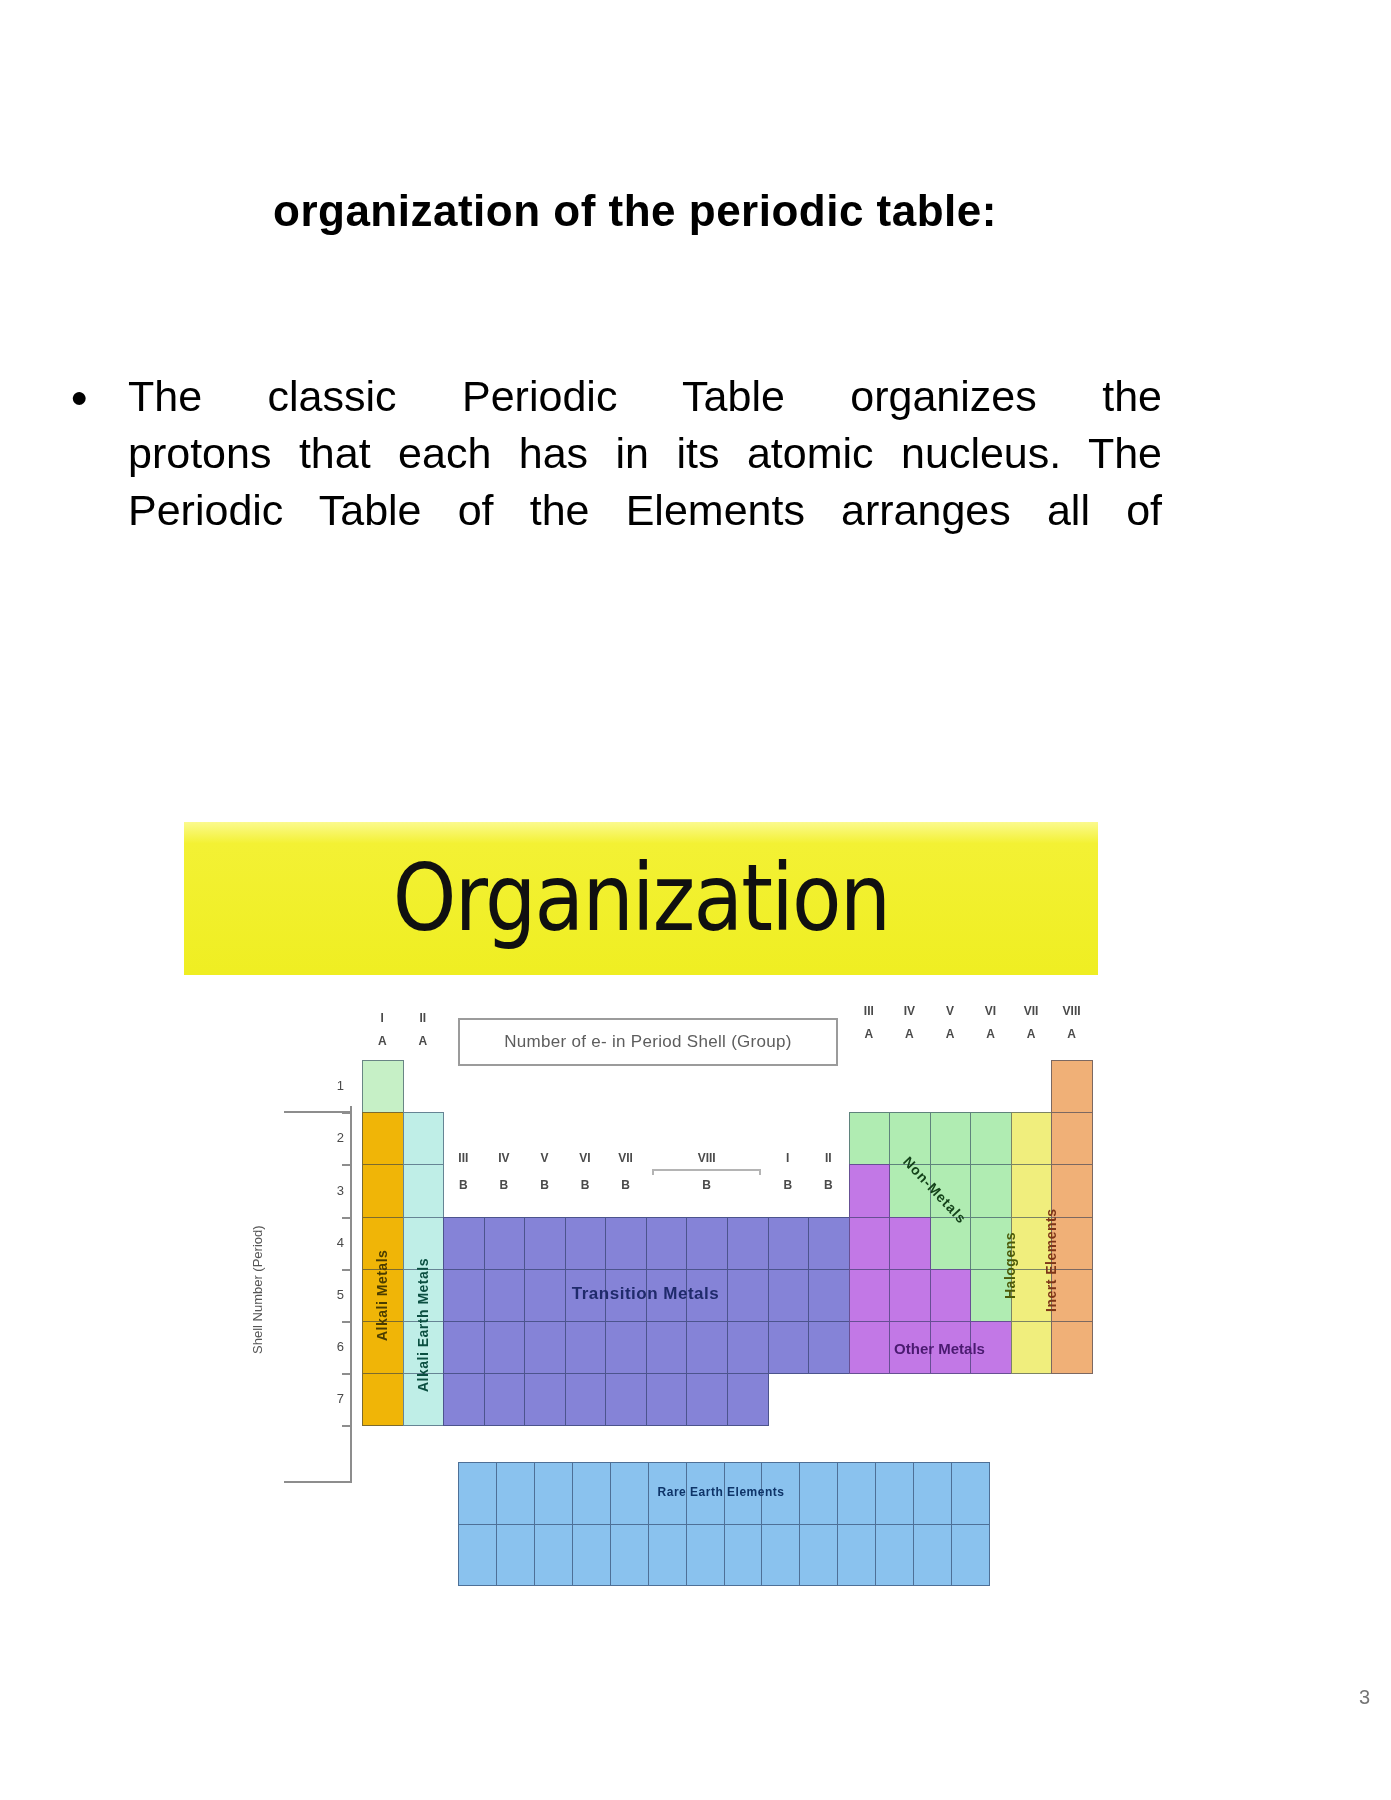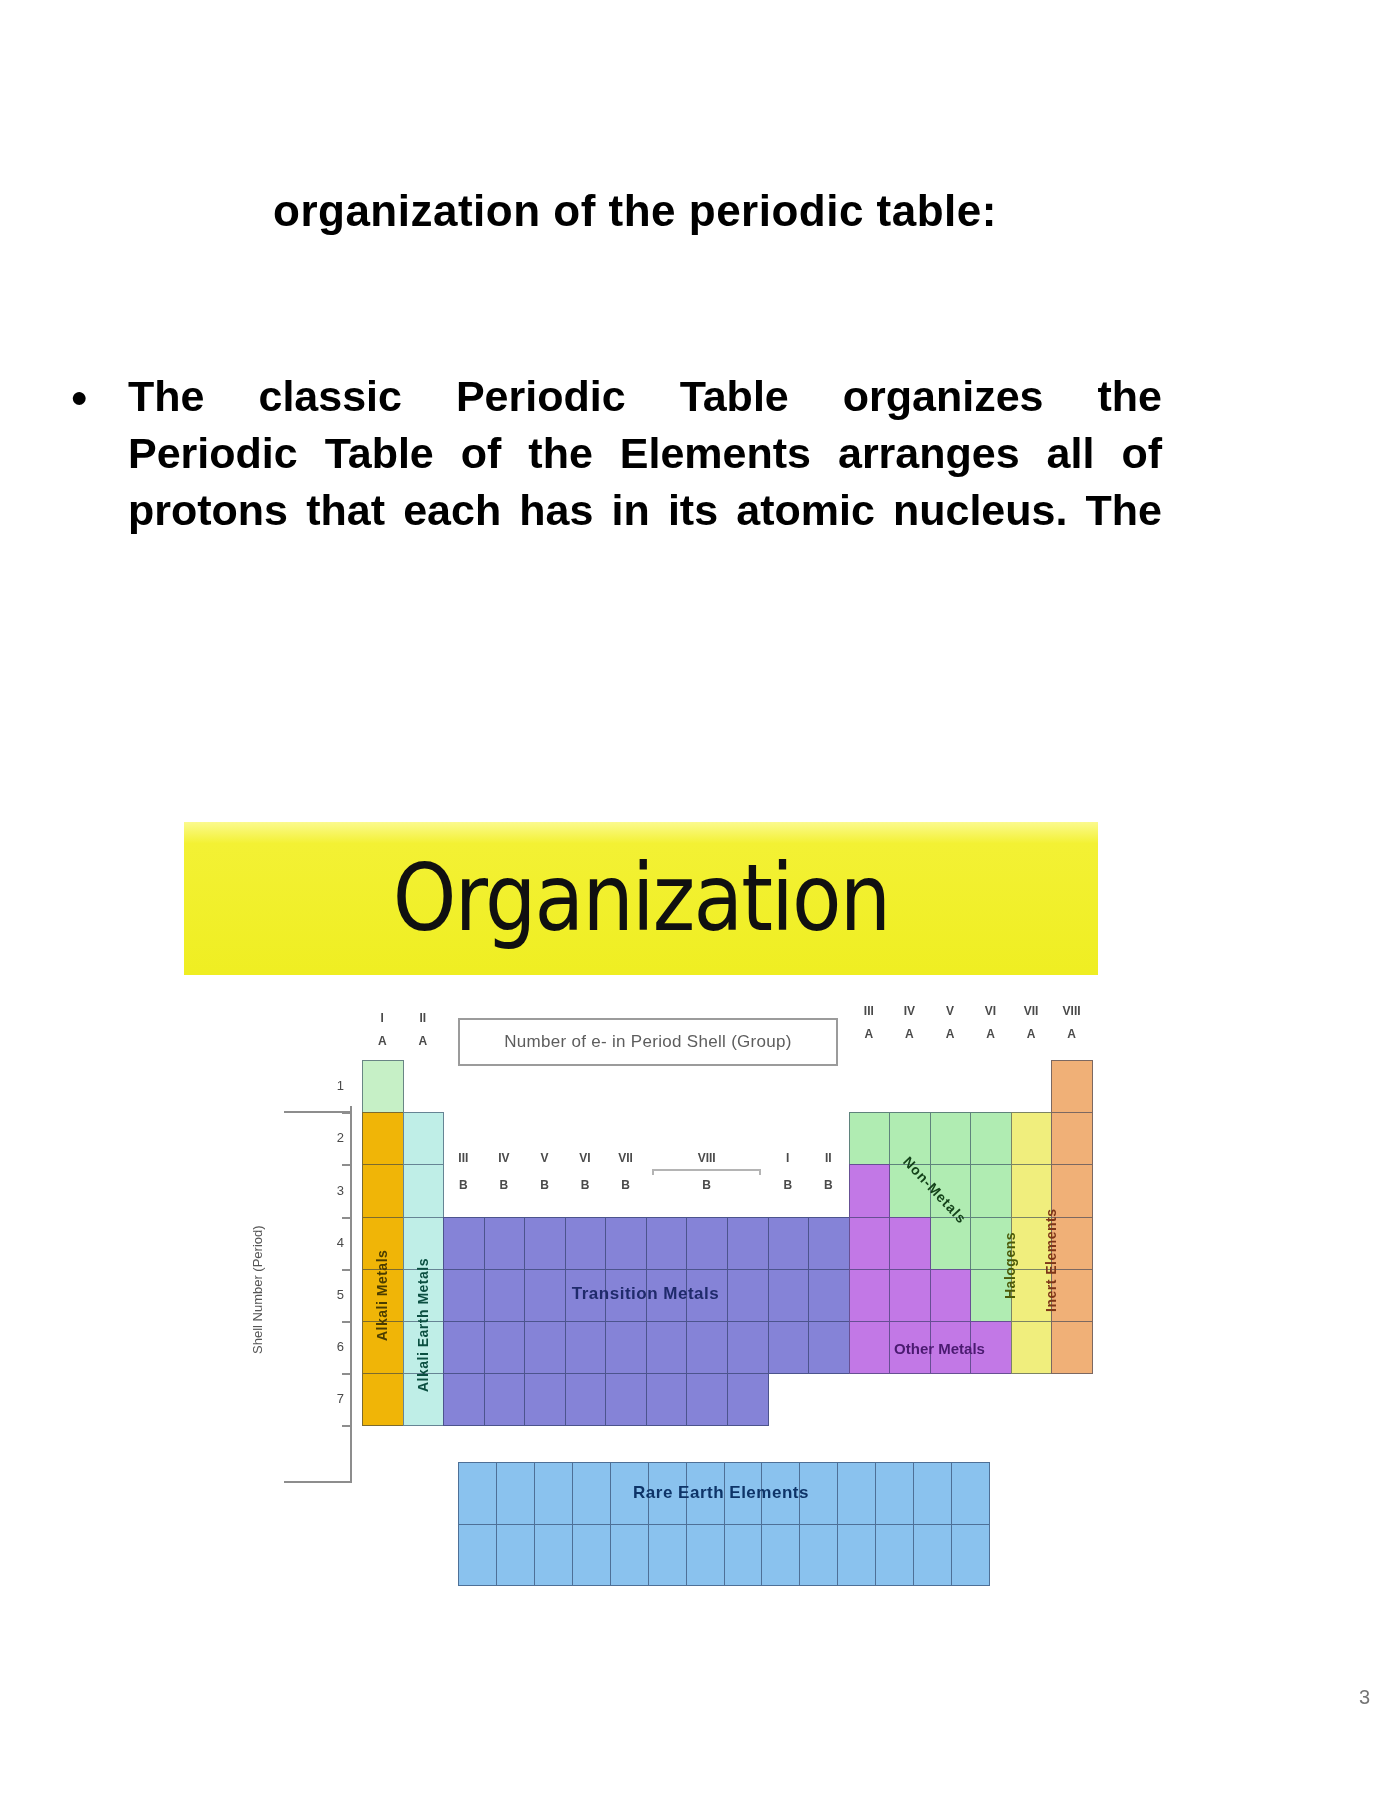--- a/index.html
+++ b/index.html
@@ -7,42 +7,42 @@
     width:1391px;height:1800px;background:#ffffff;position:relative;
     font-family:"Liberation Sans",sans-serif;overflow:hidden;
   }
   .title{
     position:absolute;left:100px;top:186px;width:1070px;text-align:center;
     font-size:44px;font-weight:bold;color:#000;letter-spacing:.5px;
   }
   .bullet-row{position:absolute;left:70px;top:368px;width:1092px;display:flex;}
   .bullet-marker{flex:none;width:58px;font-size:30px;line-height:57px;color:#000;}
   .bullet-text{flex:1;font-size:43px;line-height:57px;color:#000;}
-  .jline{display:block;text-align:justify;text-align-last:justify;text-justify:inter-word;font-weight:bold;}
+  .jline{display:block;text-align:justify;text-align-last:justify;text-justify:inter-word;}
   .jline-last{display:block;text-align:left;}
 
   .figure{position:absolute;left:150px;top:700px;width:952px;height:960px;background:#fff;}
 
   .banner{
     position:absolute;left:34px;top:122px;width:914px;height:153px;
     background:linear-gradient(180deg,#fbfa8e 0%,#f3f134 14%,#efee22 100%);
     display:flex;align-items:center;justify-content:center;
   }
   .banner-text{
     font-family:"DejaVu Sans",sans-serif;font-size:92px;color:#101010;
     transform:scaleX(.88);letter-spacing:-2px;white-space:nowrap;
   }
 
   .grid{position:absolute;left:212px;top:360px;width:731px;height:366px;}
   .cell{position:absolute;box-sizing:border-box;border:1px solid rgba(30,45,80,.55);}
 
   .rare-grid{position:absolute;left:308px;top:762px;width:531px;height:123px;}
   .rare-label{
     position:absolute;left:0;top:0;width:526px;height:61px;line-height:61px;text-align:center;
-    font-size:17px;font-weight:bold;color:#0e3468;letter-spacing:.5px;
+    font-size:12px;font-weight:bold;color:#0e3468;letter-spacing:.5px;
   }
 
   .col-label{position:absolute;width:40px;text-align:center;font-size:12px;font-weight:bold;
     color:#4a4a4a;line-height:13px;}
   .col-label .ltr-a{margin-top:10px;}
   .col-label .ltr-b{margin-top:14px;}
   .viii-bracket{position:absolute;height:6px;box-sizing:border-box;
     border-top:2px solid #b4b4b4;border-left:2px solid #b4b4b4;border-right:2px solid #b4b4b4;}
 
   .group-box{
@@ -80,22 +80,22 @@
 </style>
 </head>
 <body>
 
 <div class="title">organization of the periodic table:</div>
 
 <div class="bullet-row">
   <div class="bullet-marker">●</div>
   <div class="bullet-text">
     <span class="jline">The classic Periodic Table organizes the</span>
+    <span class="jline">protons that each has in its atomic nucleus. The</span>
     <span class="jline">Periodic Table of the Elements arranges all of</span>
-    <span class="jline">protons that each has in its atomic nucleus. The</span>
   </div>
 </div>
 
 <div class="figure">
 
   <div class="banner">
     <div class="banner-text">Organization</div>
   </div>
 
   <div class="group-box">Number of e- in Period Shell (Group)</div>

